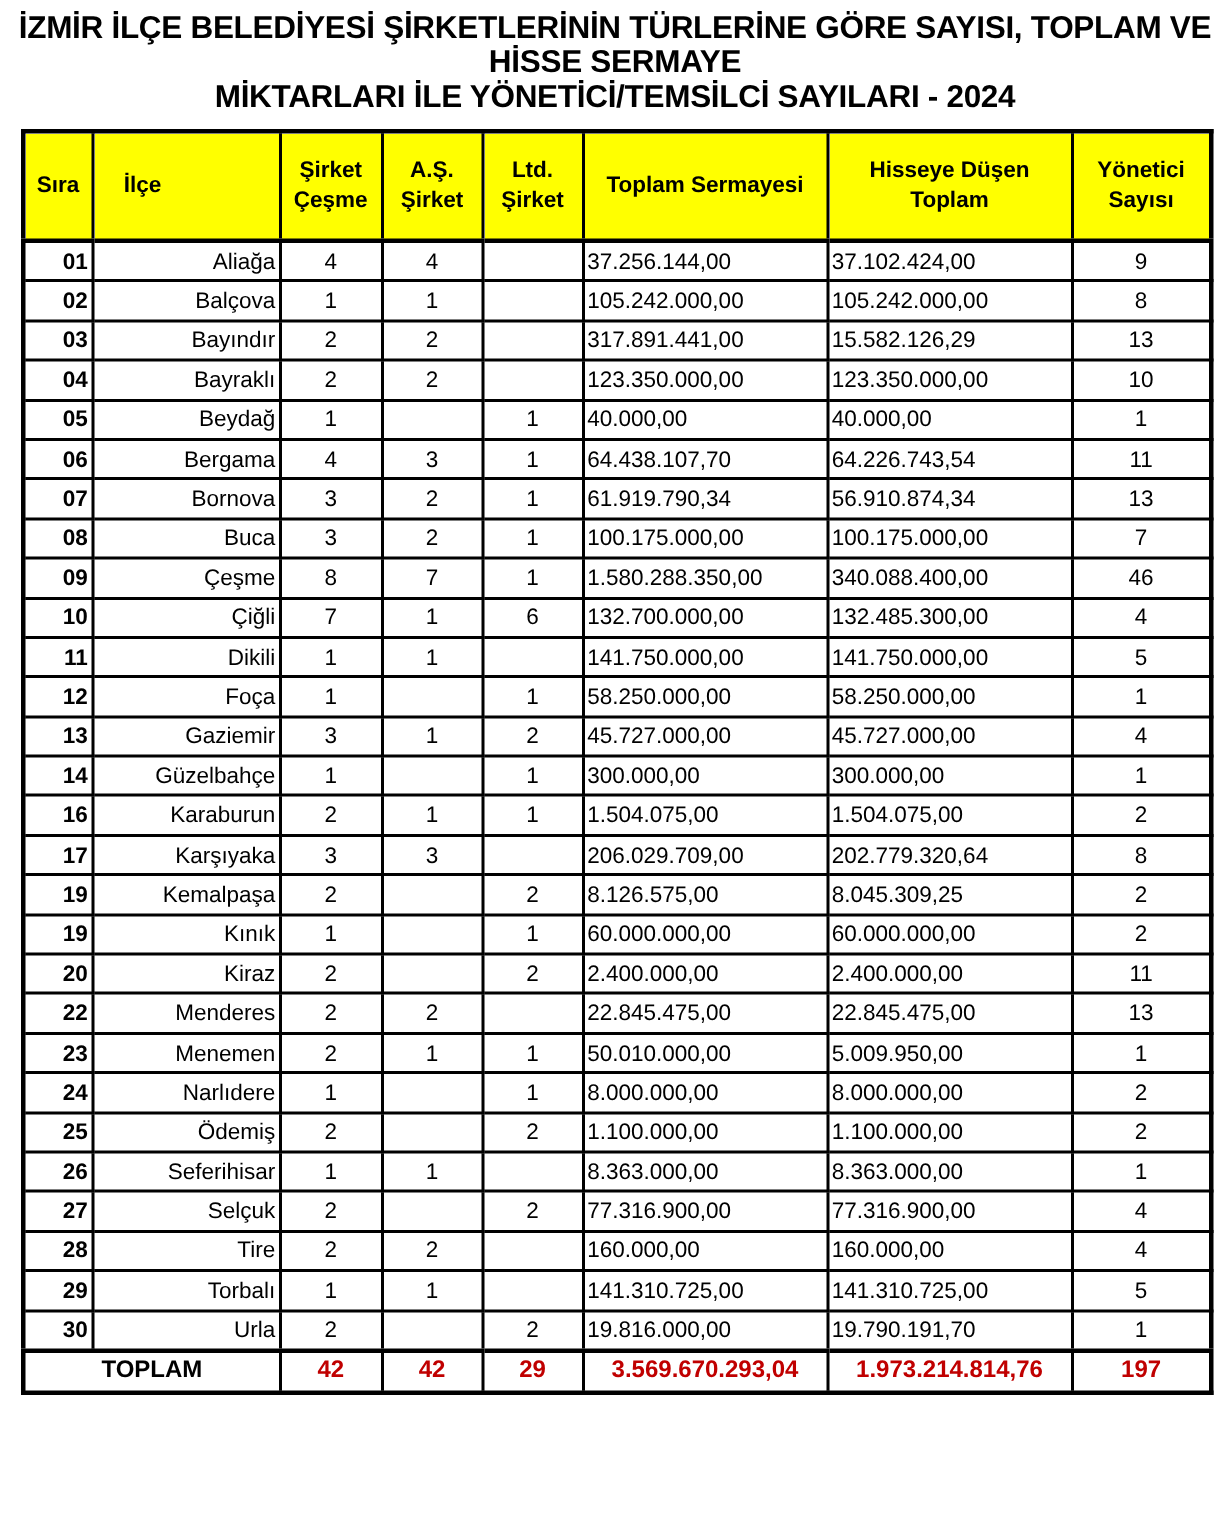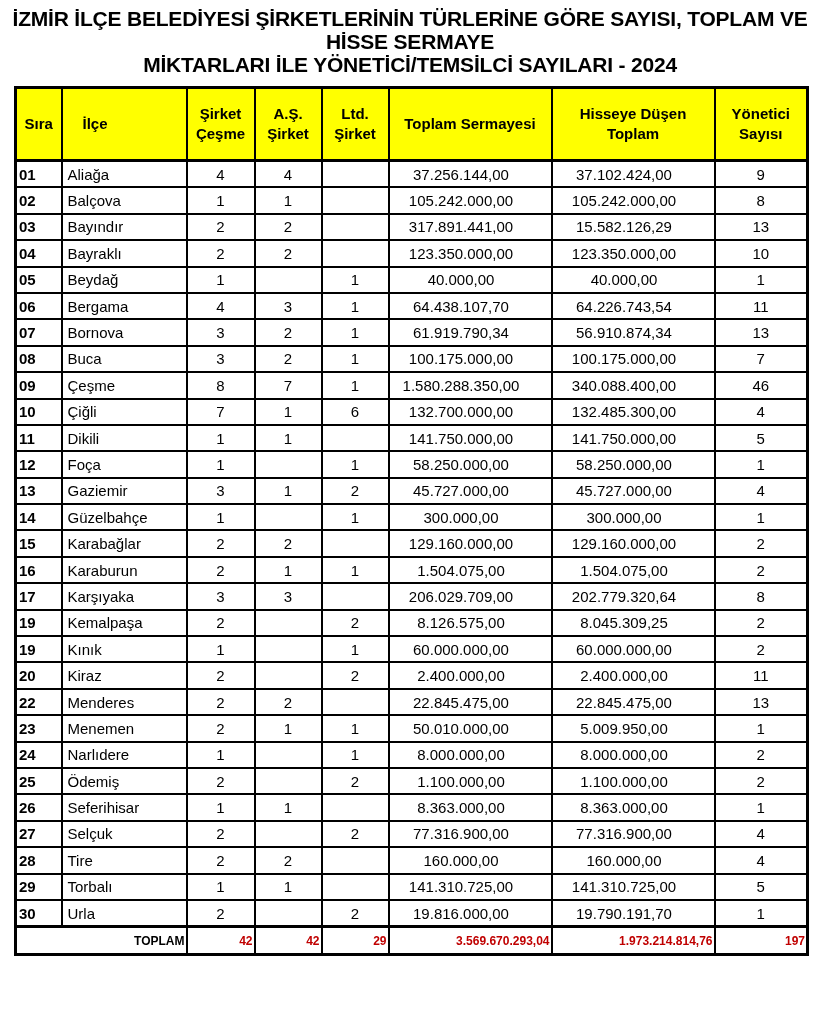--- a/index.html
+++ b/index.html
@@ -30,26 +30,26 @@
     background:var(--header-bg);
     font-size:15px;font-weight:bold;line-height:1.35;
     height:66px;padding:2px 3px;text-align:center;vertical-align:middle;
     border-bottom:3px solid var(--border);
   }
   thead th.h-left{text-align:left;padding-left:20px;}
   tbody td{
     height:24.4px;font-size:15px;vertical-align:middle;
     white-space:nowrap;padding:0 2px;
   }
-  .c-sira{font-weight:bold;text-align:left;}
-  .c-ilce{text-align:left;padding-left:5px;}
+  .c-sira{font-weight:bold;text-align:right;}
+  .c-ilce{text-align:right;padding-left:5px;}
   .c-num{text-align:center;}
-  .c-money{text-align:center;padding-right:20px;}
+  .c-money{text-align:left;padding-right:20px;}
   .total-row td{
-    height:23px;font-size:12px;font-weight:bold;text-align:right;
+    height:23px;font-size:16px;font-weight:bold;text-align:center;
     border-top:3px solid var(--border);
   }
   .total-row .red{color:var(--total-red);}
 </style>
 </head>
 <body>
 
 <div class="title">
   <div>İZMİR İLÇE BELEDİYESİ ŞİRKETLERİNİN TÜRLERİNE GÖRE SAYISI, TOPLAM VE HİSSE SERMAYE</div>
   <div>MİKTARLARI İLE YÖNETİCİ/TEMSİLCİ SAYILARI - 2024</div>
@@ -213,30 +213,20 @@
         <td class="c-sira">14</td>
         <td class="c-ilce">Güzelbahçe</td>
         <td class="c-num">1</td>
         <td class="c-num"></td>
         <td class="c-num">1</td>
         <td class="c-money">300.000,00</td>
         <td class="c-money">300.000,00</td>
         <td class="c-num">1</td>
       </tr>
       <tr>
-        <td class="c-sira">15</td>
-        <td class="c-ilce">Karabağlar</td>
-        <td class="c-num">2</td>
-        <td class="c-num">2</td>
-        <td class="c-num"></td>
-        <td class="c-money">129.160.000,00</td>
-        <td class="c-money">129.160.000,00</td>
-        <td class="c-num">2</td>
-      </tr>
-      <tr>
         <td class="c-sira">16</td>
         <td class="c-ilce">Karaburun</td>
         <td class="c-num">2</td>
         <td class="c-num">1</td>
         <td class="c-num">1</td>
         <td class="c-money">1.504.075,00</td>
         <td class="c-money">1.504.075,00</td>
         <td class="c-num">2</td>
       </tr>
       <tr>

